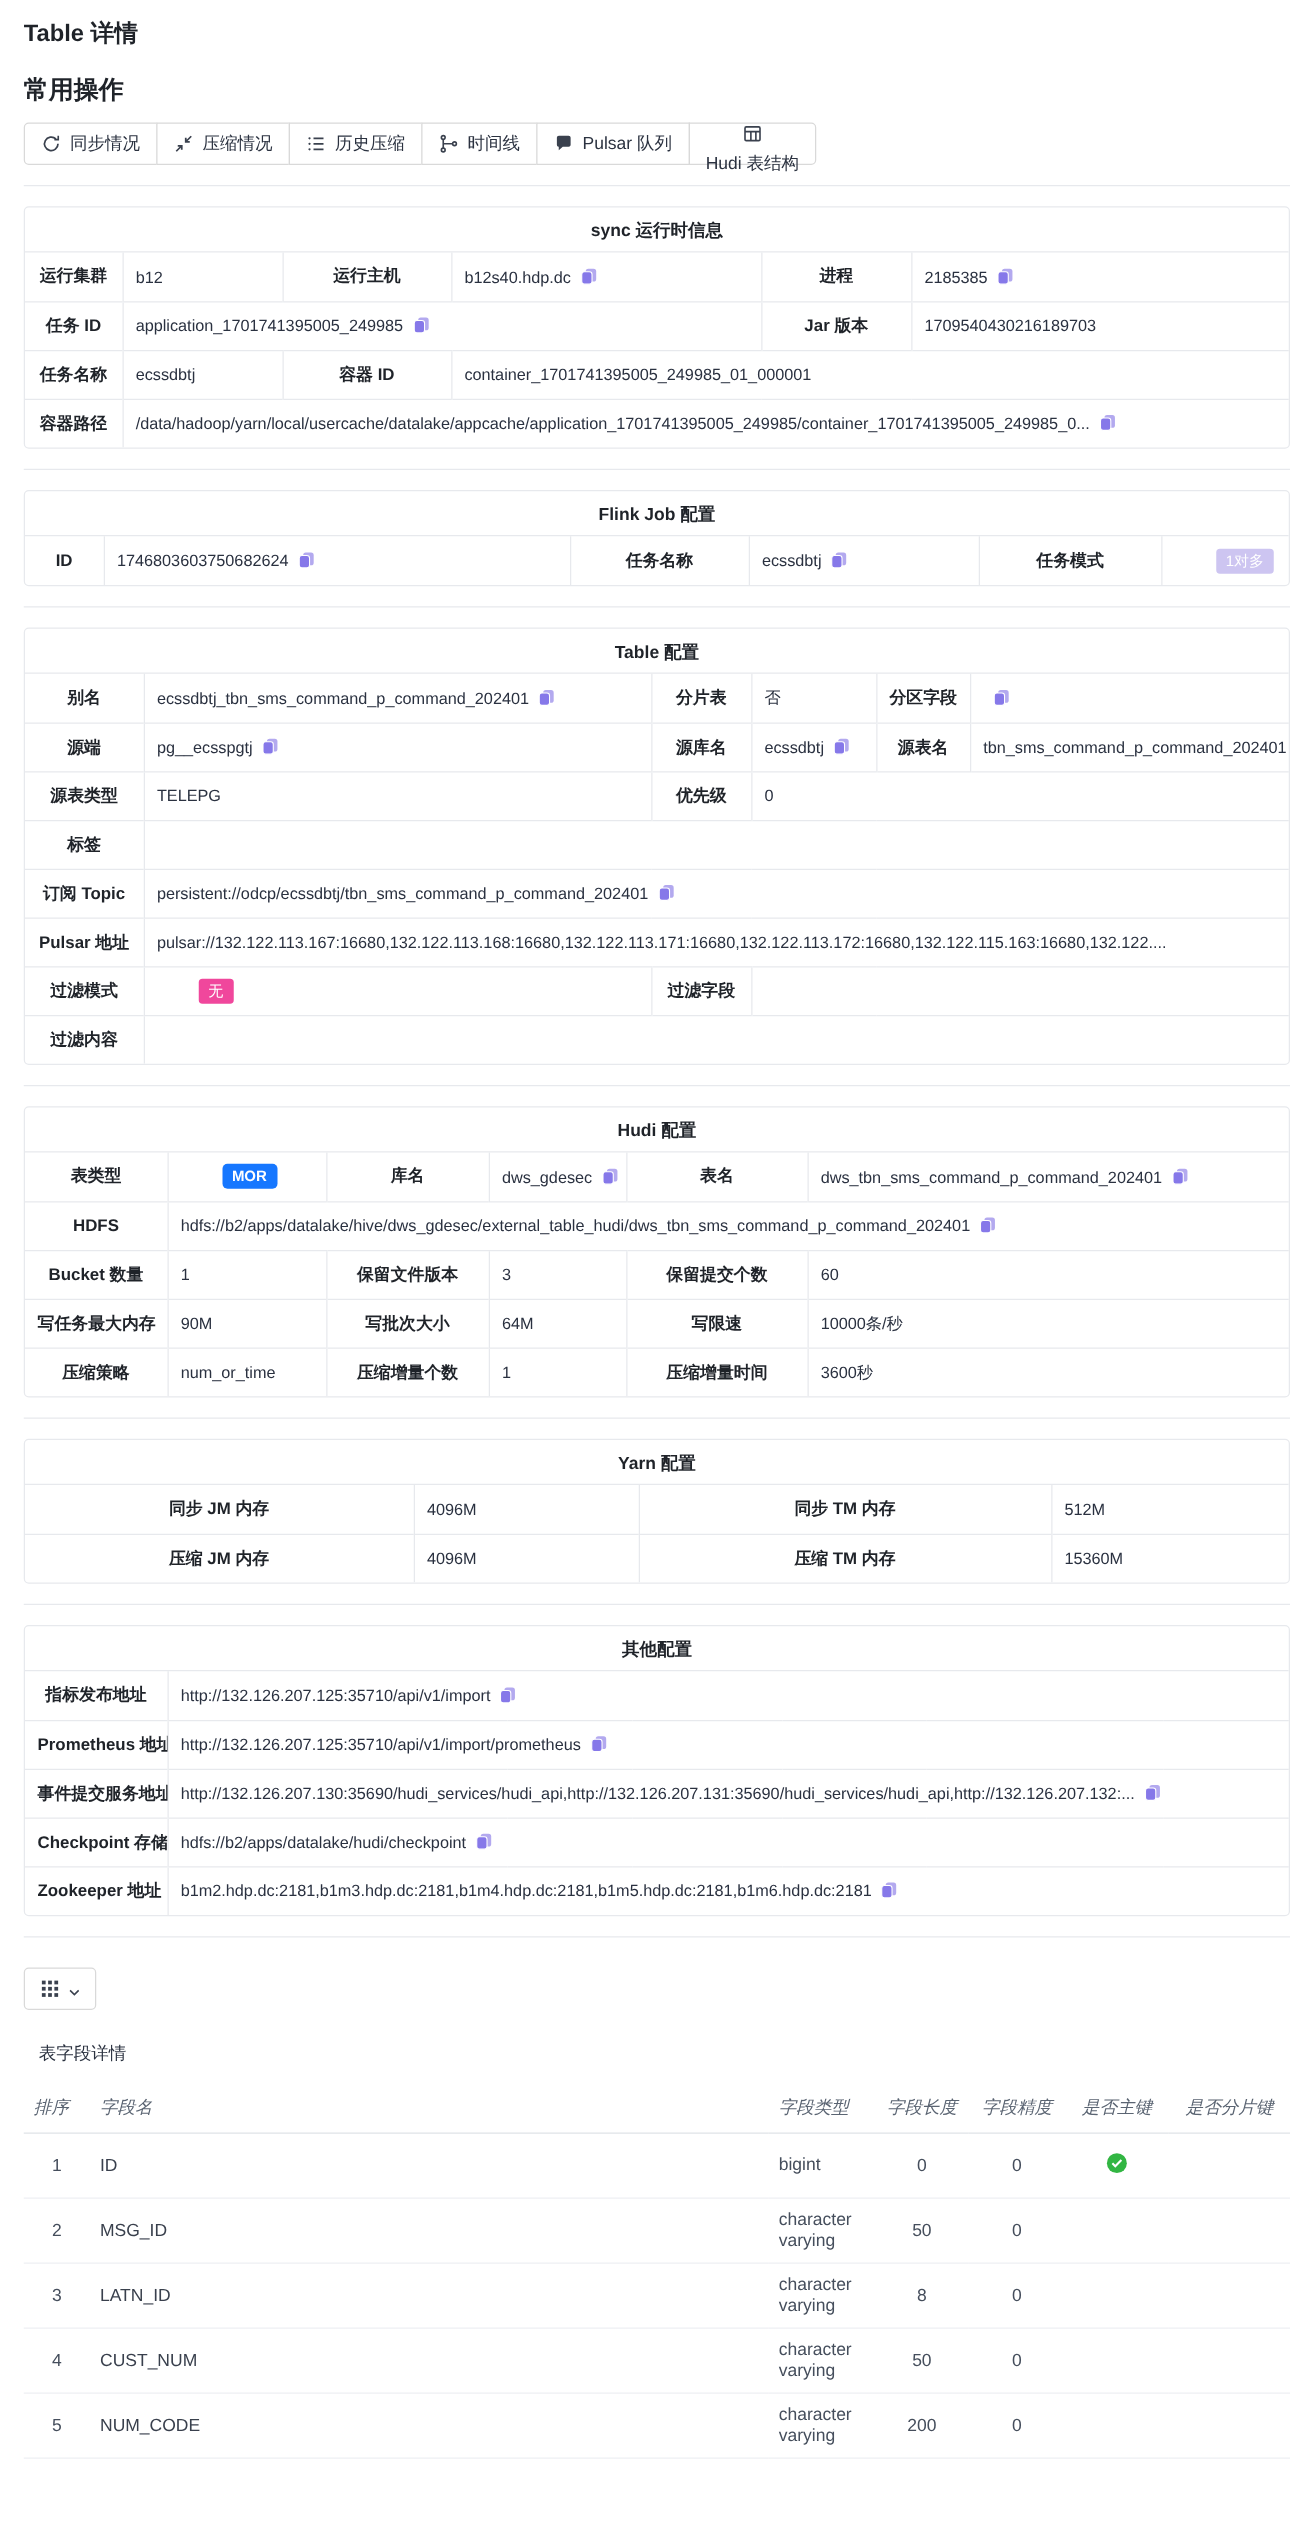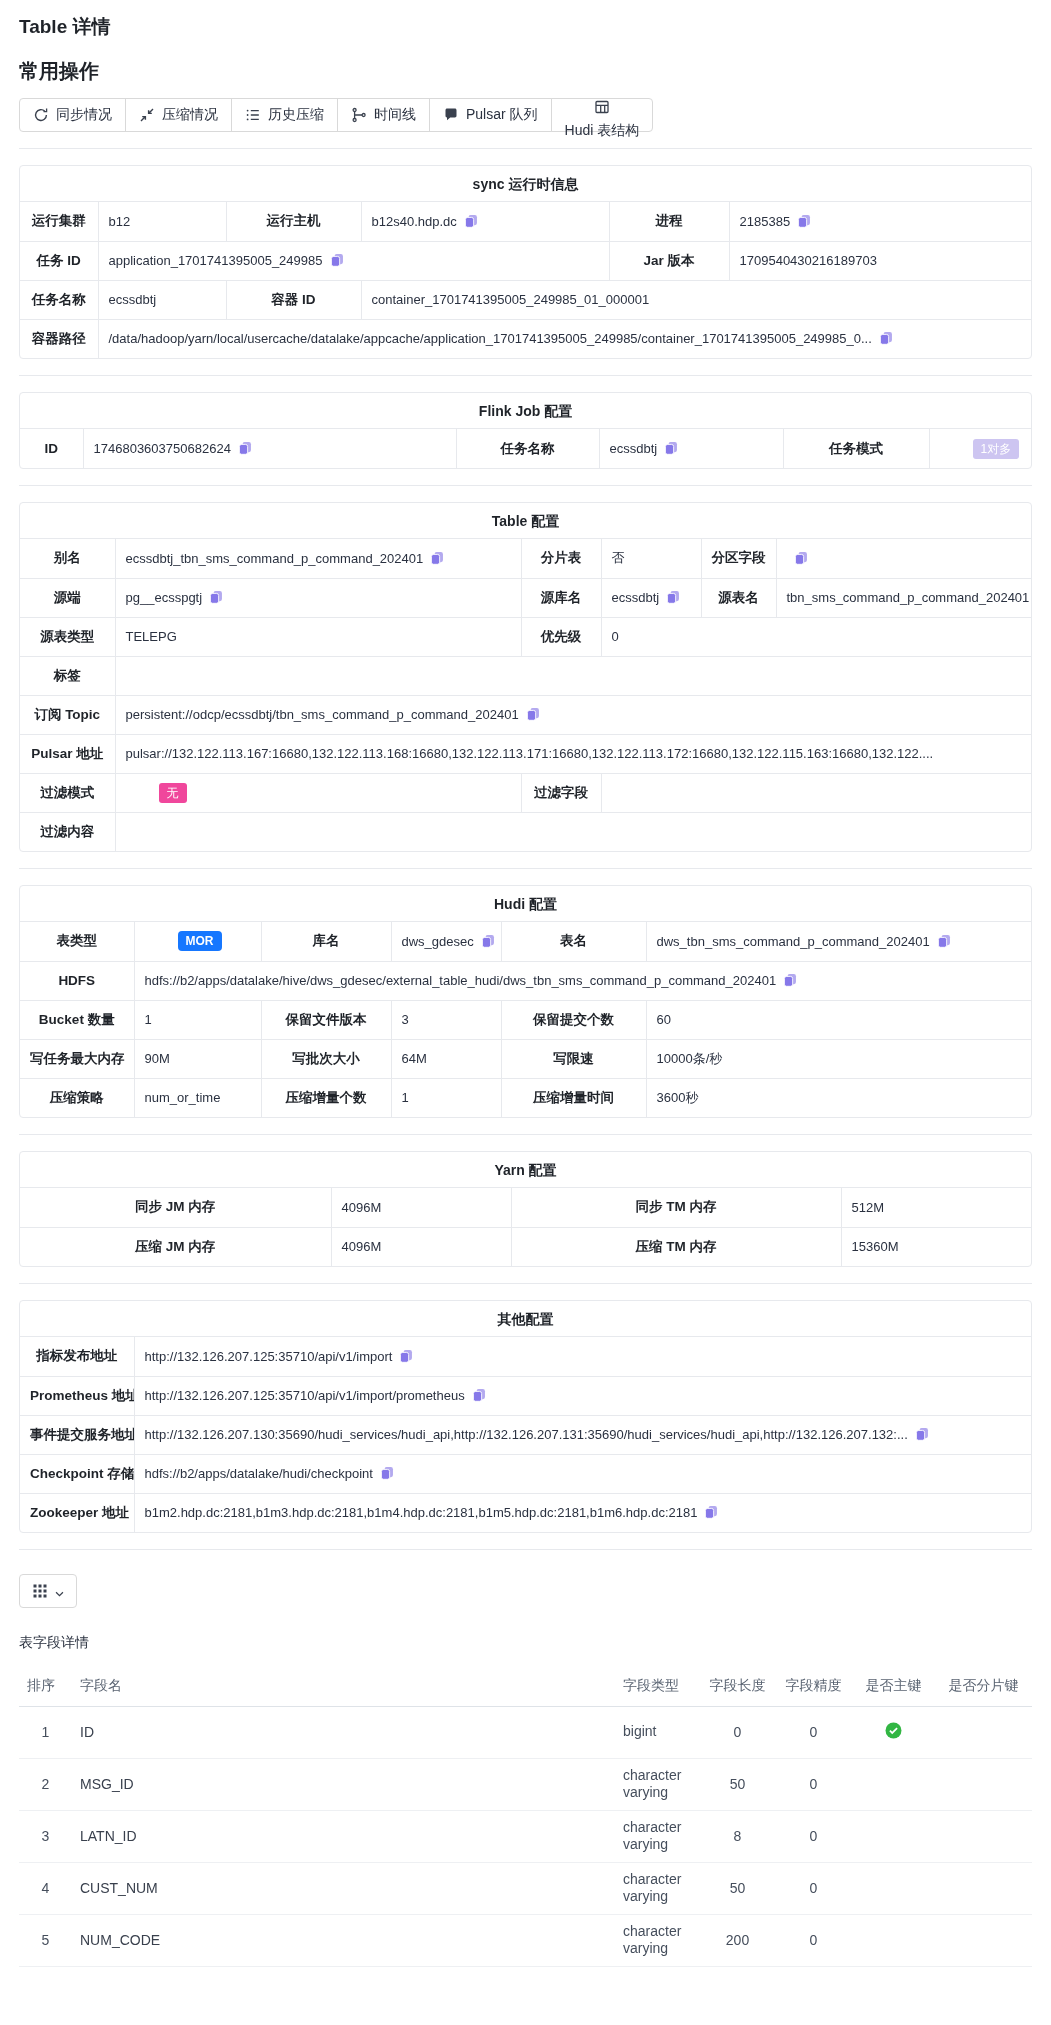--- a/index.html
+++ b/index.html
@@ -48,25 +48,25 @@
   .badge.pink   { background:#f0479c; }
   .badge.blue   { background:#1677ff; font-weight:bold; border-radius:4px; }
   
   .grid-btn {
     margin-top:24px; height:34px; width:58px; display:flex; align-items:center;
     justify-content:center; gap:6px; background:#fff; border:1px solid #d9d9d9;
     border-radius:4px; cursor:pointer;
   }
   
   .ft-wrap { margin-top:26px; }
-  .ft-heading { font-size:14px; font-weight:normal; color:#2b3240; margin:0 0 14px 0; }
+  .ft-heading { font-size:14px; font-weight:normal; color:#2b3240; margin:0 0 14px 12px; }
   .ft { width:100%; border-collapse:collapse; table-layout:fixed; }
   .ft th {
     font-size:14px; color:#5a6472; font-weight:normal; text-align:left;
-    height:40px; border-bottom:1px solid #dfe3e8; padding:0 8px; white-space:nowrap;
+    height:40px; border-bottom:1px solid #dfe3e8; padding:0 8px; white-space:nowrap;font-style:italic;
   }
   .ft td {
     font-size:14px; color:#454e5c; height:52px; border-bottom:1px solid #eef0f3;
     padding:6px 8px; vertical-align:middle;
   }
   .ft .c-center { text-align:center; }
   .ft td.t-name { color:#39404d; }
   .ft td.t-type { white-space:normal; line-height:1.25; }
 </style>
 </head>

